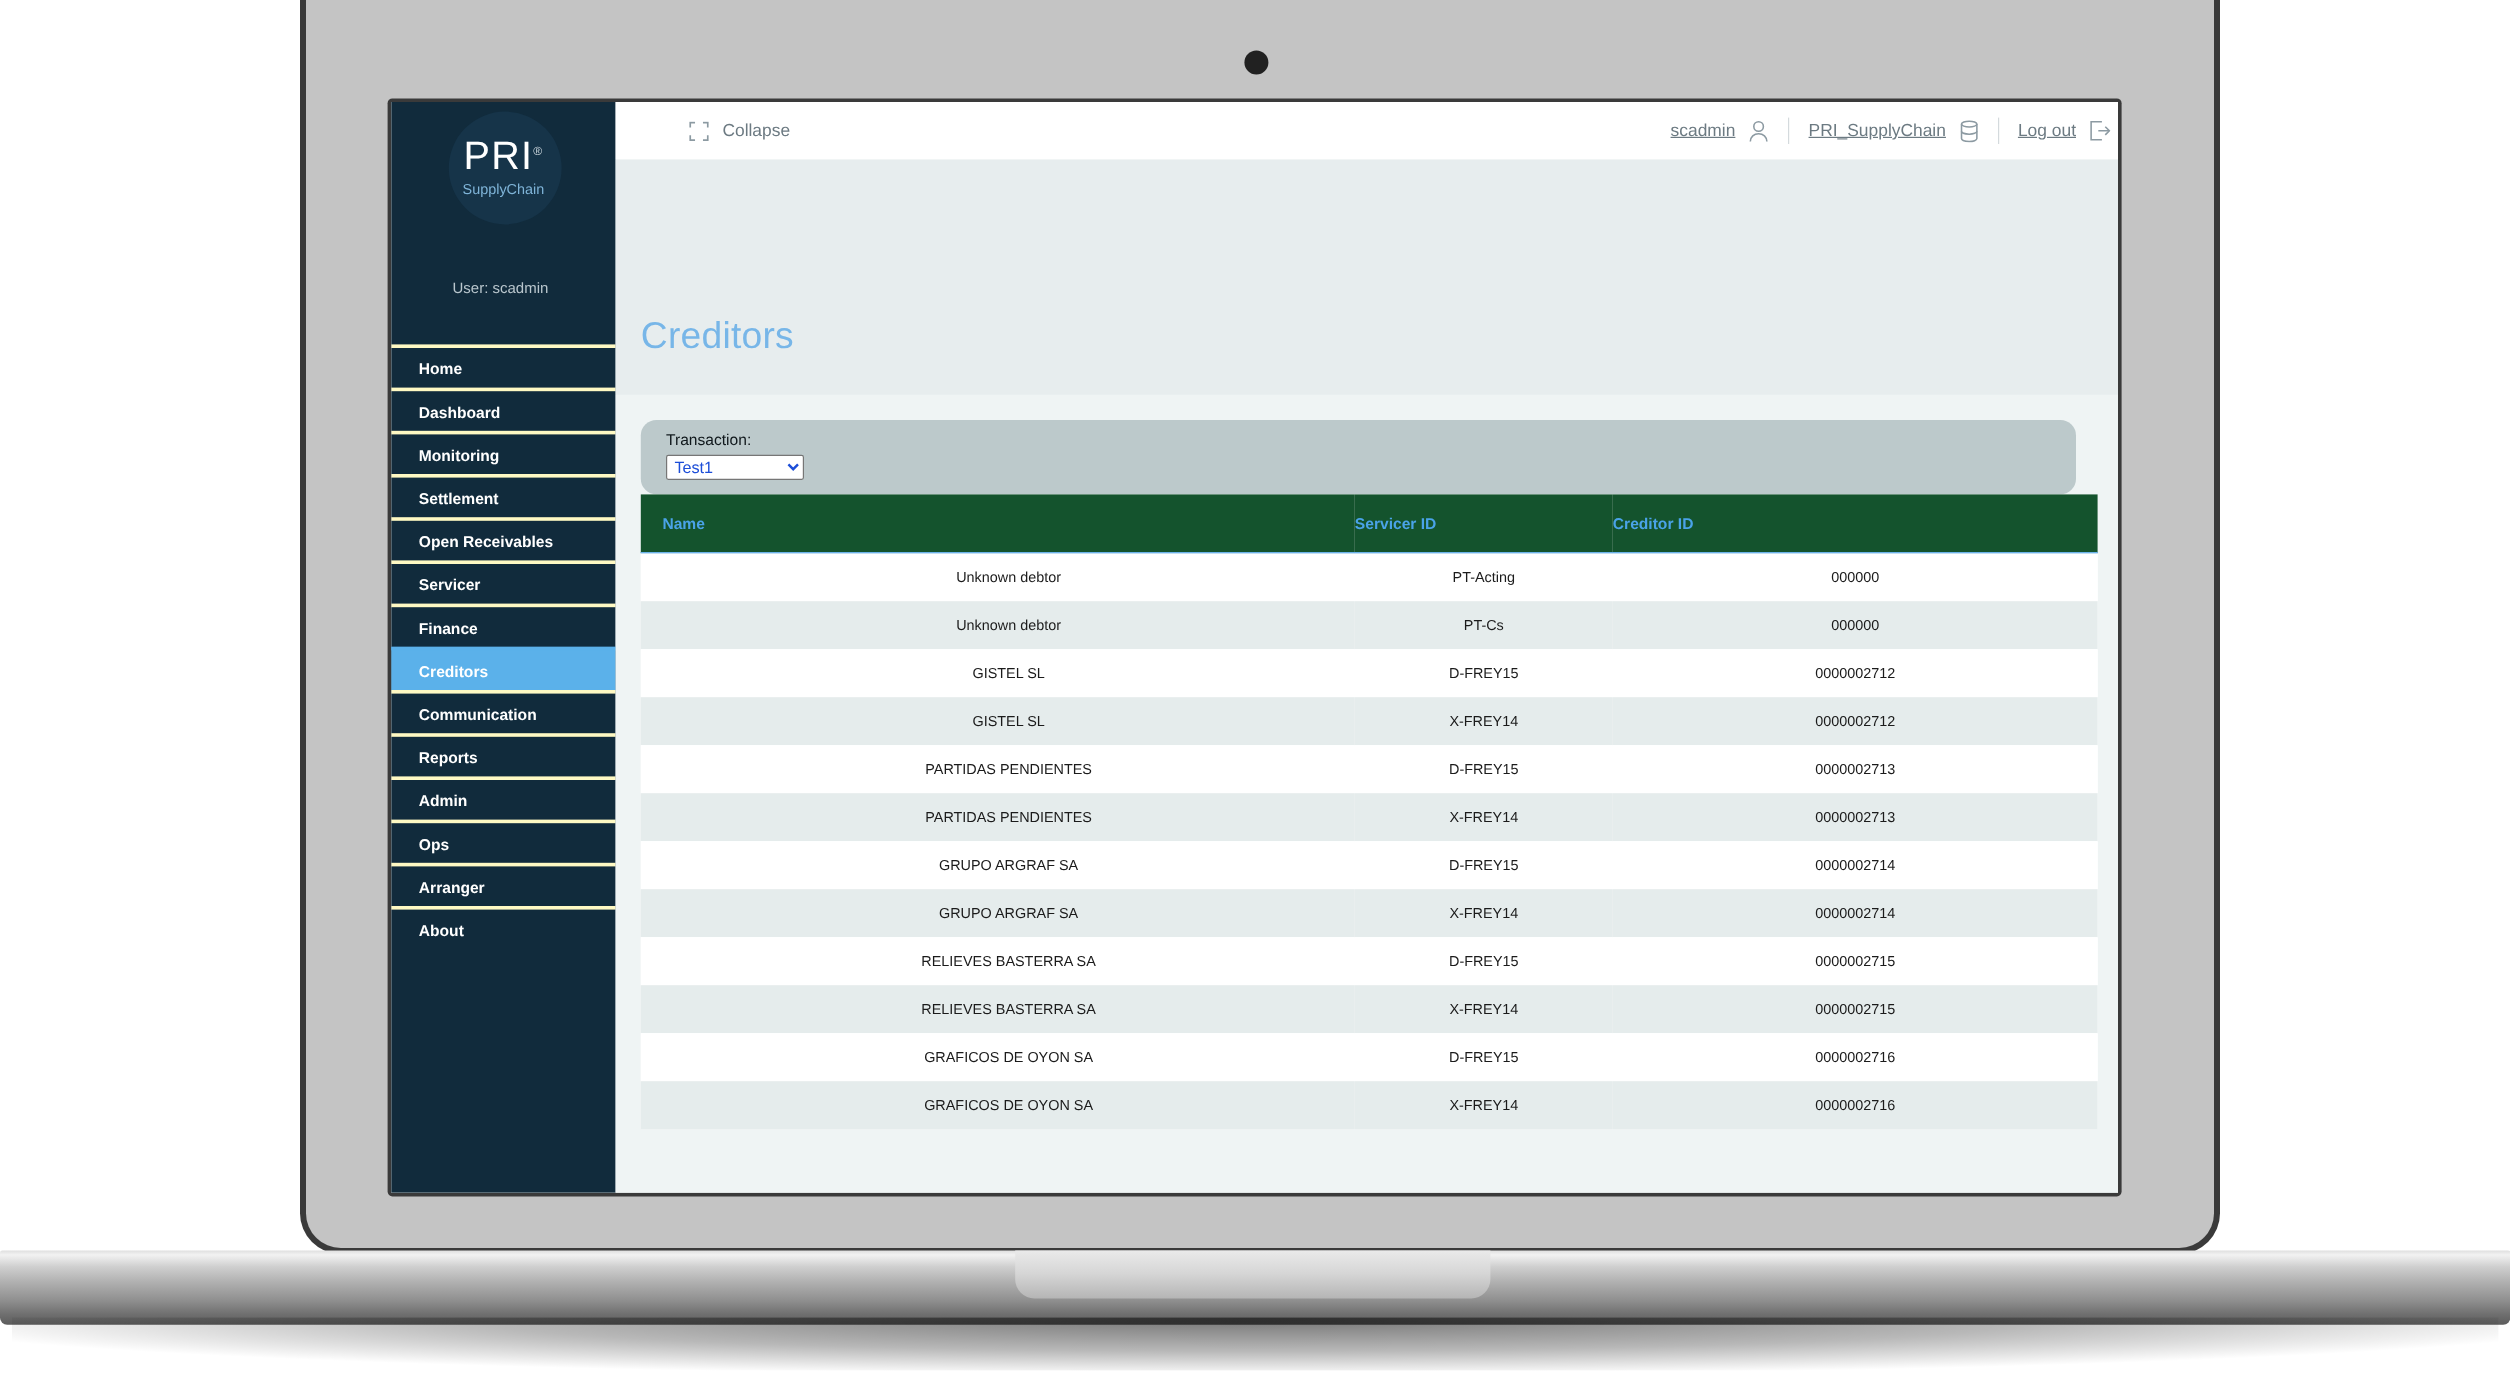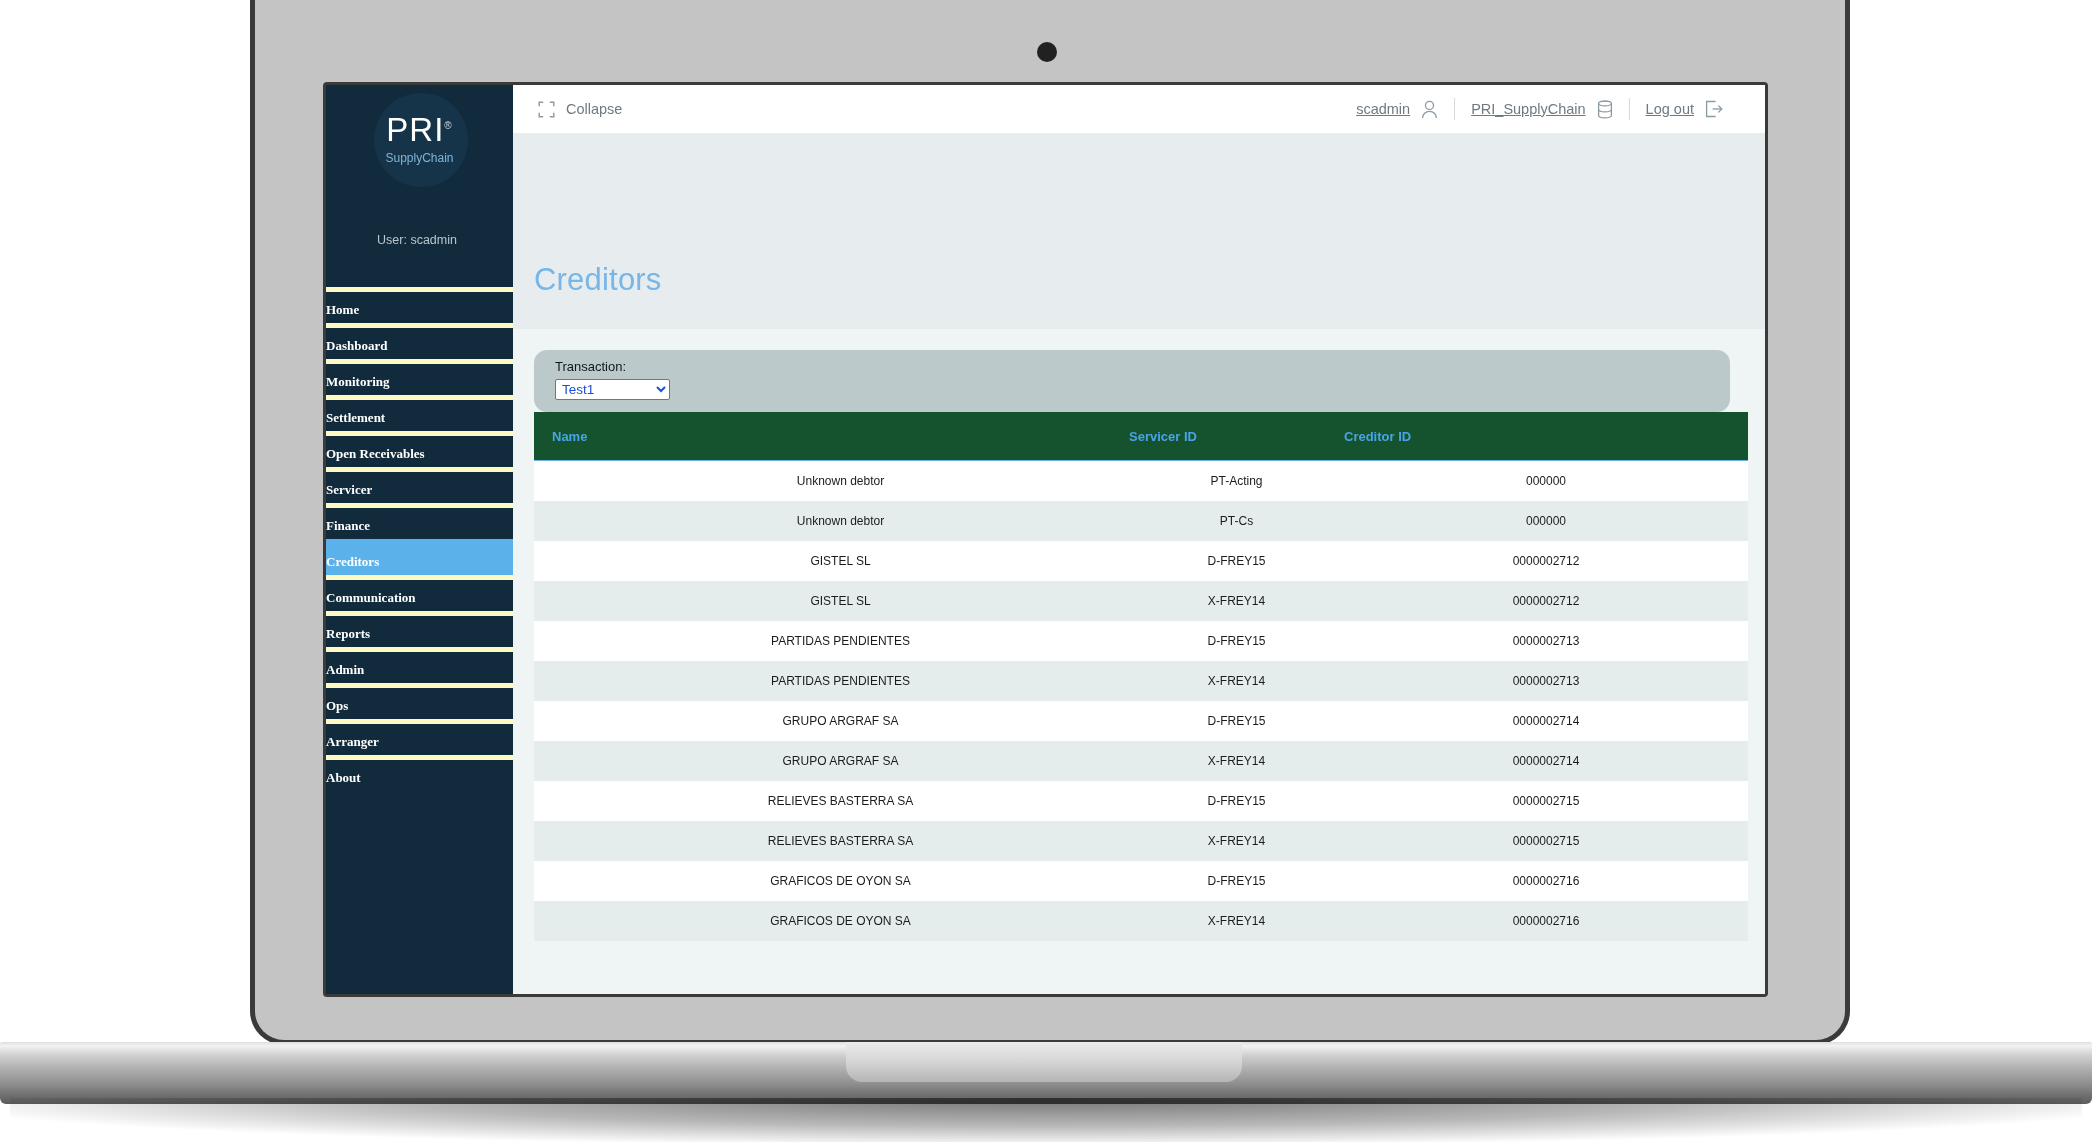--- a/index.html
+++ b/index.html
@@ -154,45 +154,46 @@
     left: 0; top: 148px;
     width: 182px;
     text-align: center;
     font-size: 12.5px;
     color: #b9c6cd;
   }
 
   .nav-item {
     height: 36px;
     line-height: 36px;
+    padding-left: 23px;
     font-size: 13px;
     font-weight: bold;
     color: #ffffff;
-    border-top: 5px solid #fef9c3;
+    border-top: 3px solid #fef9c3;
     box-sizing: border-box;
     cursor: pointer;
     white-space: nowrap;
-    font-family: Liberation Serif, serif;
   }
   .nav-item.active {
     background: #5bb1ea;
     color: #ffffff;
     border-top-color: #5bb1ea;
   }
 
   
   #topbar {
     position: absolute;
     left: 187px;
     top: 0;
     width: 1252px;
     height: 48px;
     background: #ffffff;
     display: flex;
     align-items: center;
+    padding-left: 36px;
   }
   #collapse-btn {
     display: flex;
     align-items: center;
     gap: 11px;
     margin-left: 25px;
     color: #6c7a82;
     font-size: 14.5px;
     cursor: pointer;
   }

